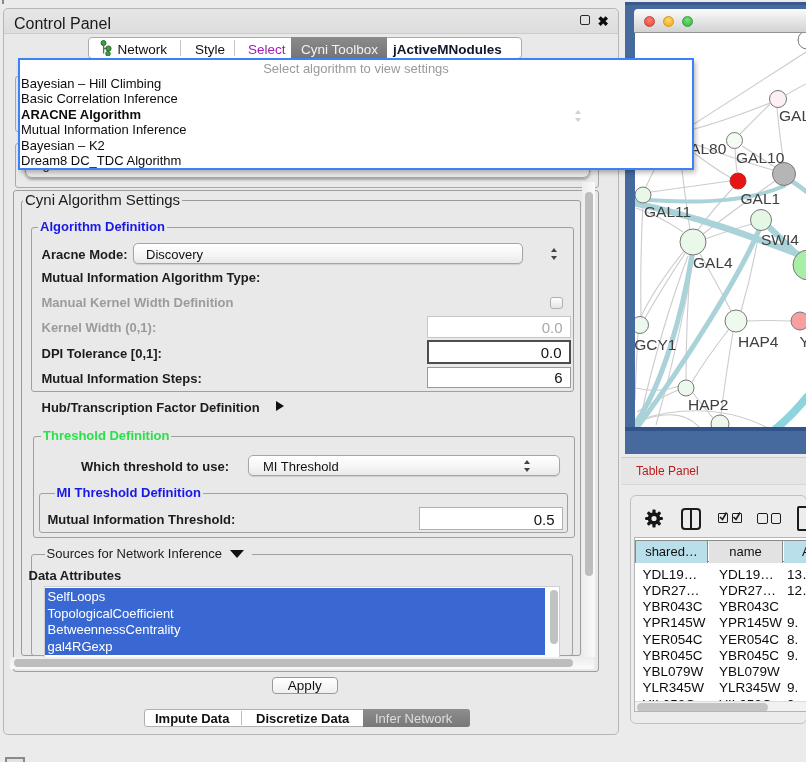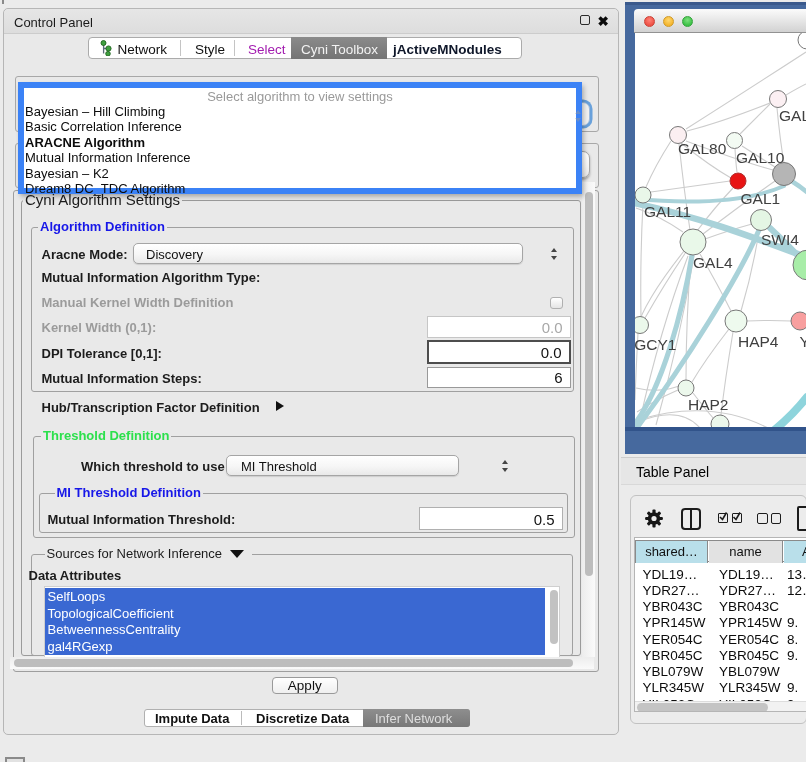--- a/index.html
+++ b/index.html
@@ -20,21 +20,21 @@
 .fld span { position:absolute; right:7px; top:50%; transform:translateY(-50%); }
 </style>
 </head>
 <body>
 <div id="page">
 <div class="abs" style="left:2px; top:0; width:2px; height:4px; background:#8a8a8a;"></div>
 
 <div class="abs" style="left:3px; top:8px; width:616px; height:727px; background:#e9e9e9; border:1px solid #b6b6b6; border-radius:5px;">
 
   <div class="abs" style="left:0; top:0; width:100%; height:25px; background:linear-gradient(#e6e6e6,#dddddd); border-bottom:1px solid #cccccc; border-radius:5px 5px 0 0;"></div>
-  <div class="abs" style="left:10px; top:6px; font-size:13px; color:#1a1a1a;">Control Panel</div>
+  <div class="abs" style="left:10px; top:6px; font-size:16px; color:#1a1a1a;">Control Panel</div>
   <div class="abs" style="left:576.3px; top:6.2px; width:9.3px; height:9.6px; border:1.8px solid #2a2a2a; border-radius:2px;"></div>
   <div class="abs" style="left:593.5px; top:3.5px; font-size:13.5px; font-weight:bold; color:#0a0a0a;">✖</div>
 
   <div class="abs" style="left:84px; top:28px; width:434px; height:22px; background:#ffffff; border:1px solid #ababab; border-radius:4px;"></div>
   <div class="abs" style="left:95px; top:28.5px; width:16px; height:18px;">
     <svg width="16" height="18" viewBox="0 0 16 18">
       <path d="M4.6 5.5 L4.6 15.5 M4.6 10.5 L8.5 10.5" stroke="#5a6b7a" stroke-width="1.3" fill="none"></path>
       <circle cx="4.5" cy="5" r="2.5" fill="#3fa03f" stroke="#1e641e" stroke-width="0.9"></circle>
       <circle cx="9.5" cy="10.5" r="2.6" fill="#3fa03f" stroke="#1e641e" stroke-width="0.9"></circle>
       <circle cx="9" cy="15.7" r="2.3" fill="#3fa03f" stroke="#1e641e" stroke-width="0.9"></circle>
@@ -52,21 +52,21 @@
   <div class="abs" style="left:10.5px; top:66.5px; width:584px; height:56px; border:1px solid #a8a8a8; border-radius:3px;"></div>
   <div class="abs" style="left:17.5px; top:93px; width:568px; height:23.5px; border:1px solid #9ebbdd; border-radius:7px; background:#f2f2f2; box-shadow:0 0 0 2.5px rgba(72,142,215,0.8);"></div>
 
   <div class="abs" style="left:10.5px; top:133.5px; width:584px; height:45px; border:1px solid #a8a8a8; border-radius:3px;"></div>
   <div class="combo" style="left:20.5px; top:142px; width:565px; height:27px; border-radius:7px; box-shadow:0 1.5px 2.5px rgba(0,0,0,0.3);">
      <div class="ct" style="left:17px; top:5px;">galFiltered.sif default node</div>
   </div>
 
   <div class="abs" style="left:8.5px; top:181px; width:586.5px; height:482px; background:#e9e9e9; border:1px solid #9e9e9e; border-radius:3px;"></div>
 
-  <div class="abs" style="left:14px; top:49px; width:564px; height:112px; background:#ffffff; border:6px solid #3b82f6; box-shadow:1.5px 2.5px 5px rgba(0,0,0,0.3); z-index:30;margin-top:24px;">
+  <div class="abs" style="left:14px; top:49px; width:676px; height:112px; background:#ffffff; border:2px solid #3b82f6; box-shadow:1.5px 2.5px 5px rgba(0,0,0,0.3); z-index:30;">
     <div style="position:absolute; left:0; top:1px; width:100%; text-align:center; font-size:13px; color:#9a9a9a;">Select algorithm to view settings</div>
     <div style="position:absolute; left:1px; top:16px; font-size:13px; color:#0c0c0c; line-height:15.4px; white-space:nowrap;">
       Bayesian – Hill Climbing<br>
       Basic Correlation Inference<br>
       <b>ARACNE Algorithm</b><br>
       Mutual Information Inference<br>
       Bayesian – K2<br>
       Dream8 DC_TDC Algorithm
     </div>
   </div>
@@ -109,21 +109,21 @@
   <div class="fld" style="left:426.5px; top:366.5px; width:144px; height:21px; border:1px solid #999;">
         <span>6</span>
       </div>
 
   <div class="lbl" style="left:41.5px; top:400px;">Hub/Transcription Factor Definition</div>
   <div class="abs" style="left:276px; top:400.5px; width:0; height:0; border-top:5.5px solid transparent; border-bottom:5.5px solid transparent; border-left:8px solid #111;"></div>
 
   <div class="grp" style="left:33px; top:436px; width:541.5px; height:101.5px;"></div>
   <div class="gt" style="left:41px; top:428px; color:#2ce04c; font-weight:bold;">Threshold Definition</div>
   <div class="lbl" style="left:81px; top:458.5px;">Which threshold to use:</div>
-  <div class="combo" style="left:226px; top:454.5px; width:233px;">
+  <div class="combo" style="left:248px; top:454.5px; width:312px;">
     <div class="ct" style="left:14px;">MI Threshold</div>
     <div class="spin" style="left:275px;">
           <div class="up"></div>
           <div class="dn"></div>
         </div>
   </div>
   <div class="grp" style="left:38.5px; top:492.5px; width:529.5px; height:40.5px;"></div>
   <div class="gt" style="left:45.5px; top:484.5px; color:#1717e8; font-weight:bold;margin-left:9px;">MI Threshold Definition</div>
   <div class="lbl" style="left:47.5px; top:512px;">Mutual Information Threshold:</div>
   <div class="fld" style="left:418.5px; top:507px; width:144px; height:23px; border:1px solid #b0b0b0;">
@@ -235,21 +235,21 @@
     <text x="693" y="267.5">GAL4</text>
     <text x="634.2" y="349.5">GCY1</text>
     <text x="738" y="346.5">HAP4</text>
     <text x="799.4" y="346.5">YDR</text>
     <text x="688" y="409.5">HAP2</text>
   </g>
 </svg>
 </div>
 
 <div class="abs" style="left:621px; top:457px; width:185px; height:28px; background:#e6e6e6; border-top:1px solid #cdcdcd; border-bottom:1px solid #d8d8d8;"></div>
-<div class="abs" style="left:636px; top:464px; font-size:14px; color:#000000;text-align:center;">Table Panel</div>
+<div class="abs" style="left:636px; top:464px; font-size:12px; color:#b91c1c;text-align:center;">Table Panel</div>
 
 <div class="abs" style="left:630px; top:495px; width:177px; height:229px; background:#ececec; border:1px solid #c2c2c2; border-radius:6px;"></div>
 
 <div class="abs" style="left:644px; top:508px; width:20px; height:21px;">
   <svg width="20" height="21" viewBox="0 0 20 21">
     <g fill="#161616">
       <circle cx="10" cy="10.5" r="6.2"></circle>
       <g>
         <rect x="8.4" y="1.6" width="3.2" height="4" rx="1"></rect>
         <rect x="8.4" y="15.4" width="3.2" height="4" rx="1"></rect>

